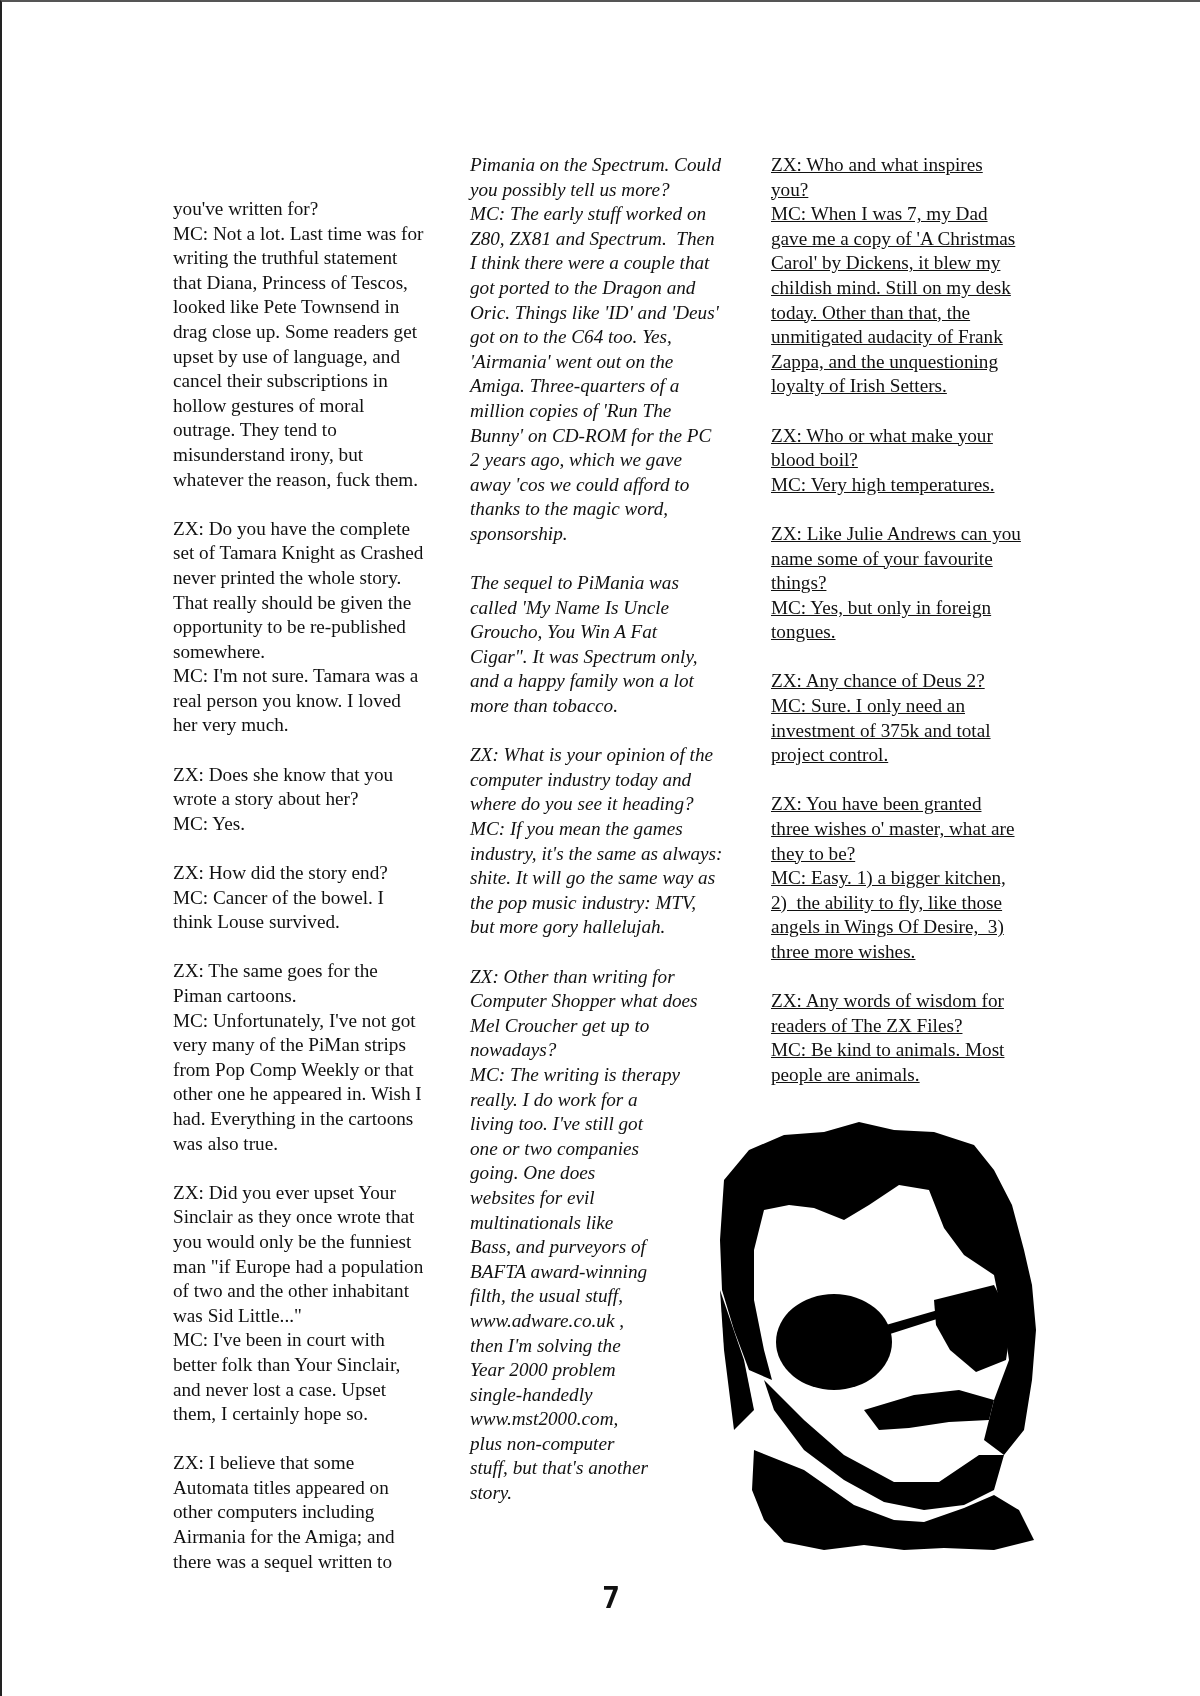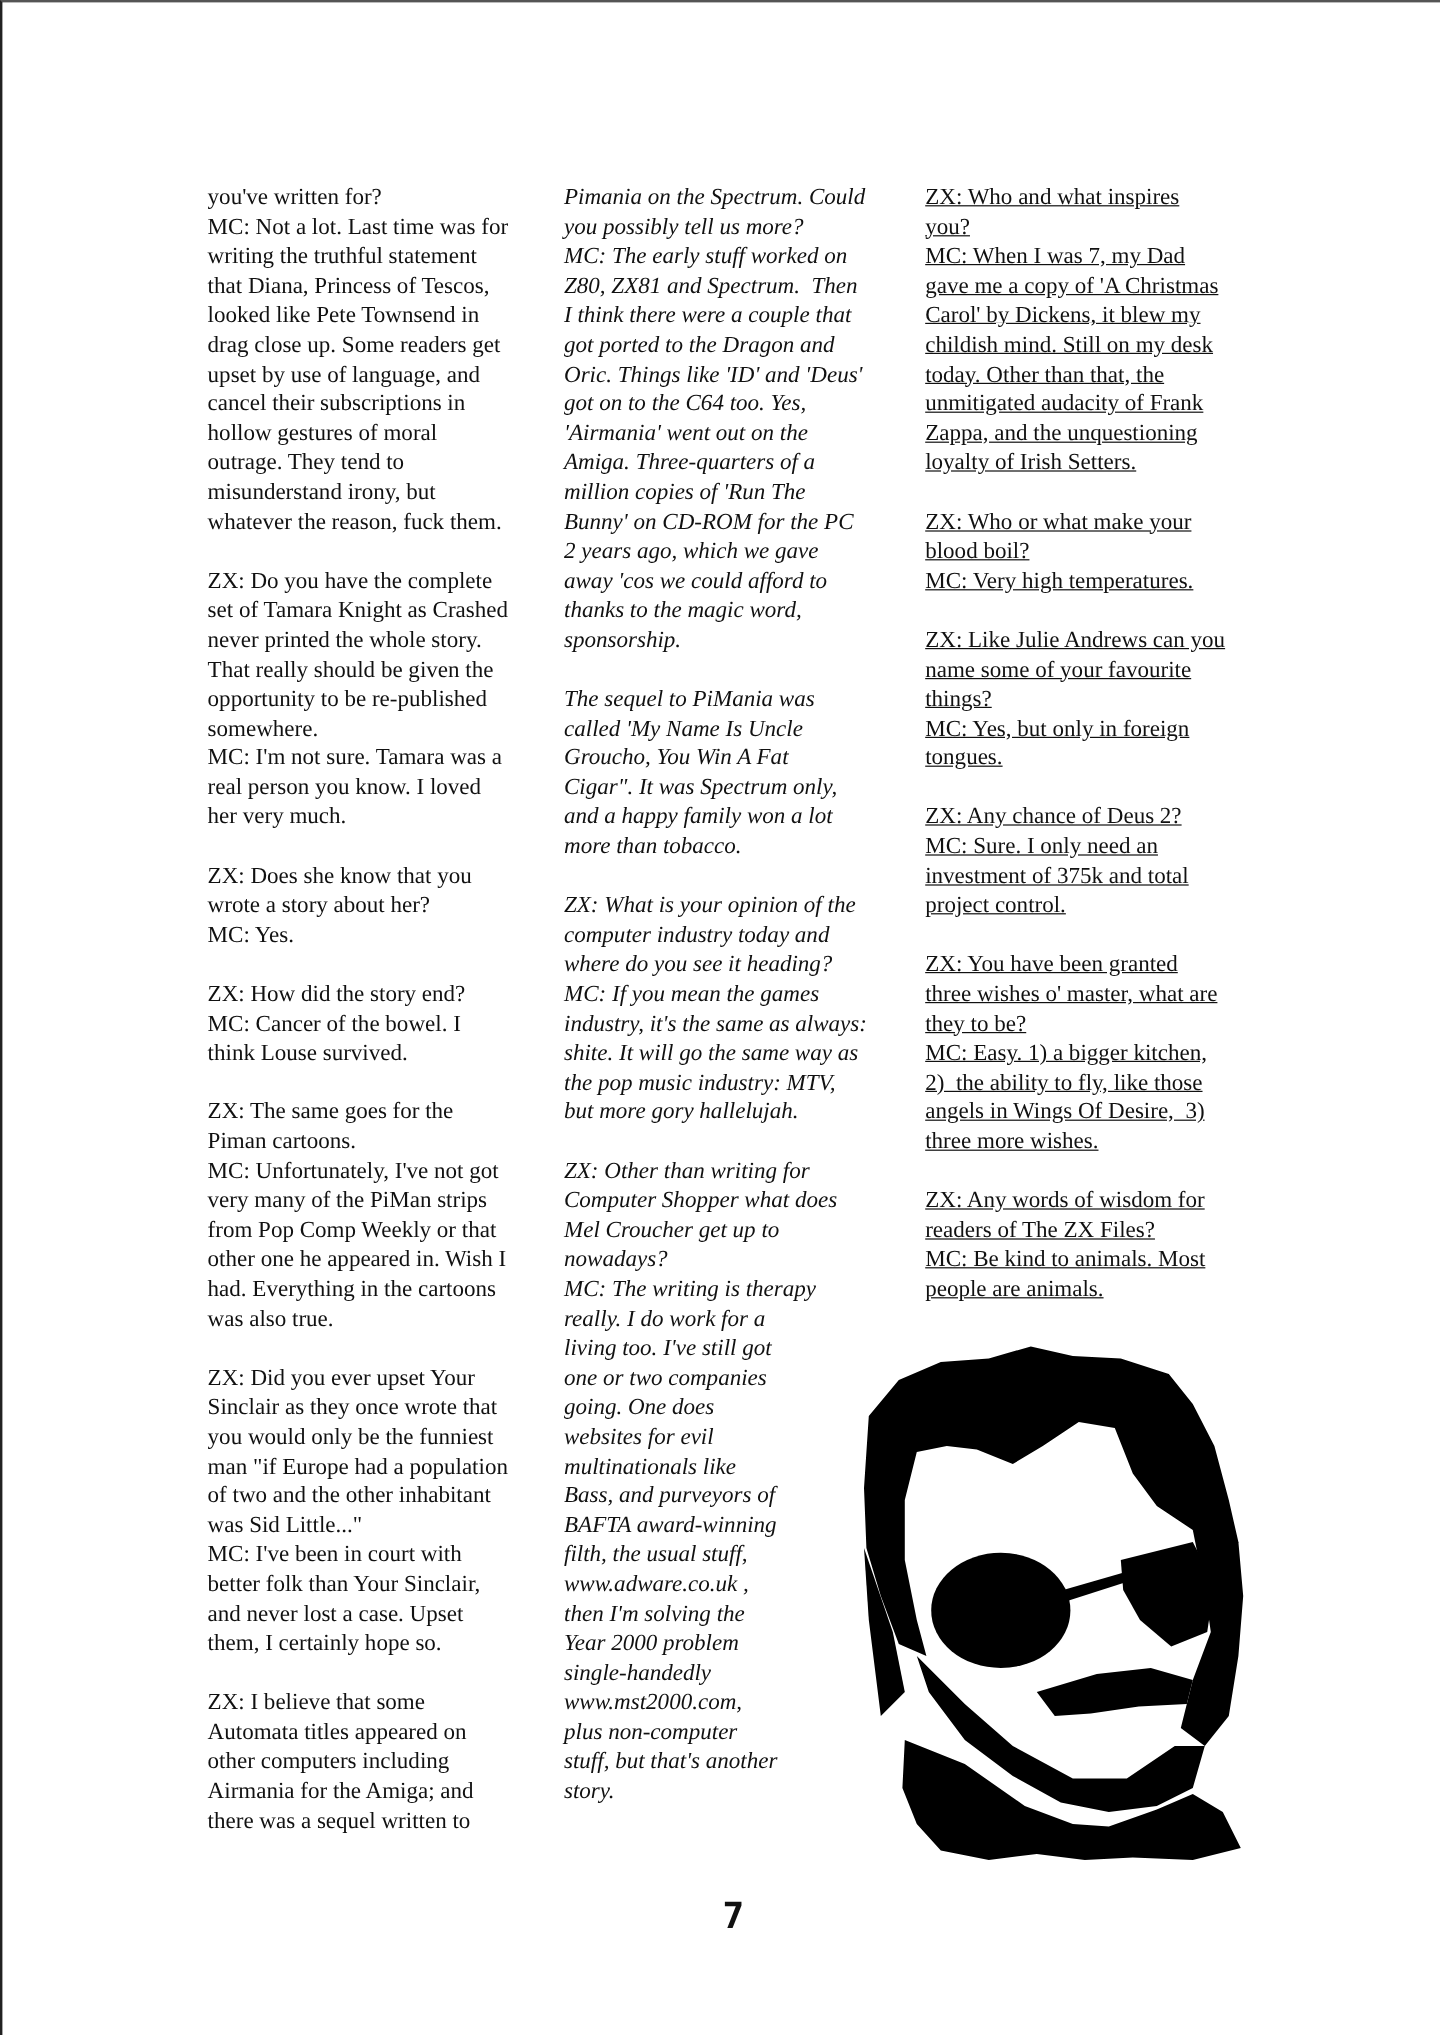--- a/index.html
+++ b/index.html
@@ -9,21 +9,21 @@
       background: #ffffff;
       border-left: 2px solid #222; border-top: 2px solid #555;
       box-sizing: border-box;
     }
     .col {
       position: absolute; top: 151px;
       font-family: "Liberation Serif", "DejaVu Serif", serif;
       font-size: 19.2px; line-height: 24.6px; color: #111;
       white-space: pre;
     }
-    #col1 { left: 171px; width: 290px; }
+    #col1 { left: 171px; width: 290px; margin-top: 44px; }
     #col2 { left: 468px; width: 290px; font-style: italic; }
     #col3 { left: 769px; width: 300px; text-decoration: underline; }
     .ln { display: block; height: 24.6px; }
     .blank { display: block; height: 24.6px; }
     .portrait {
       position: absolute; left: 692px; top: 1108px; width: 368px; height: 446px;
     }
     .page-number {
       position: absolute; left: 600px; top: 1578px;
       font-family: "DejaVu Sans Mono", monospace; font-weight: bold;

